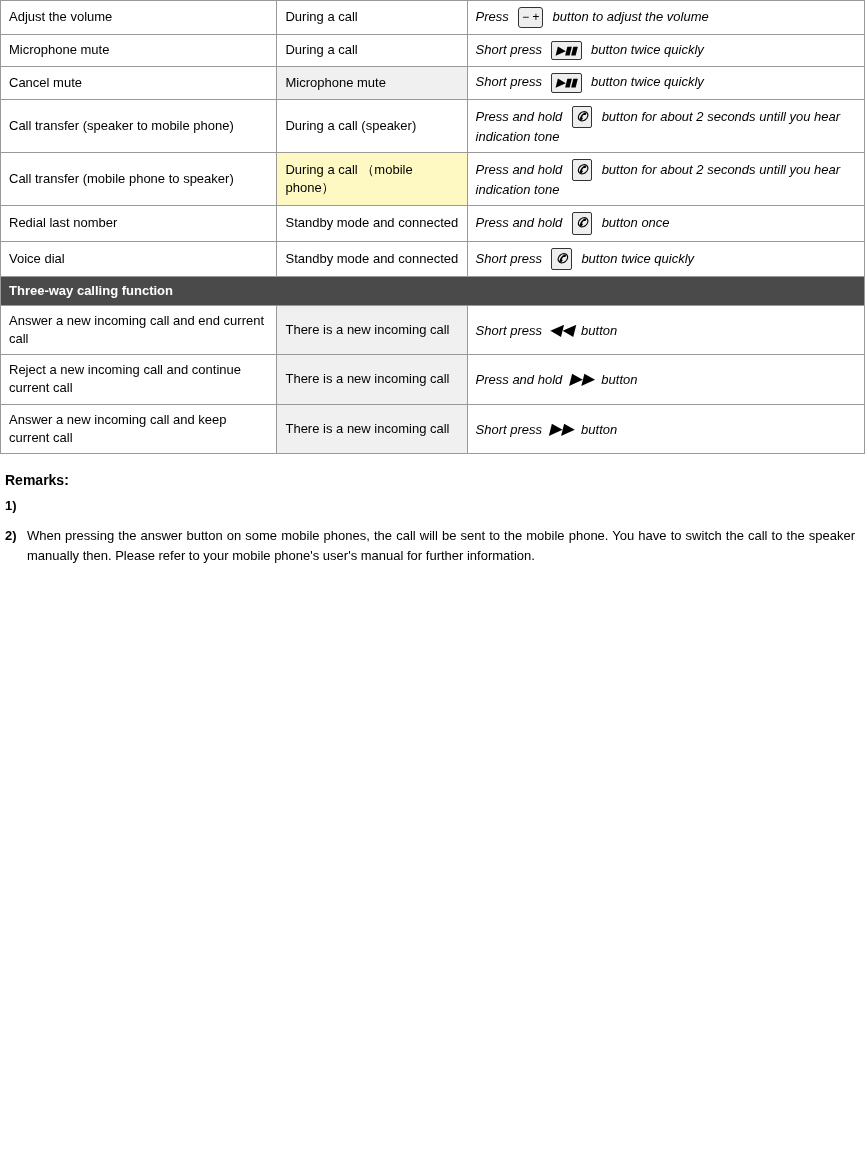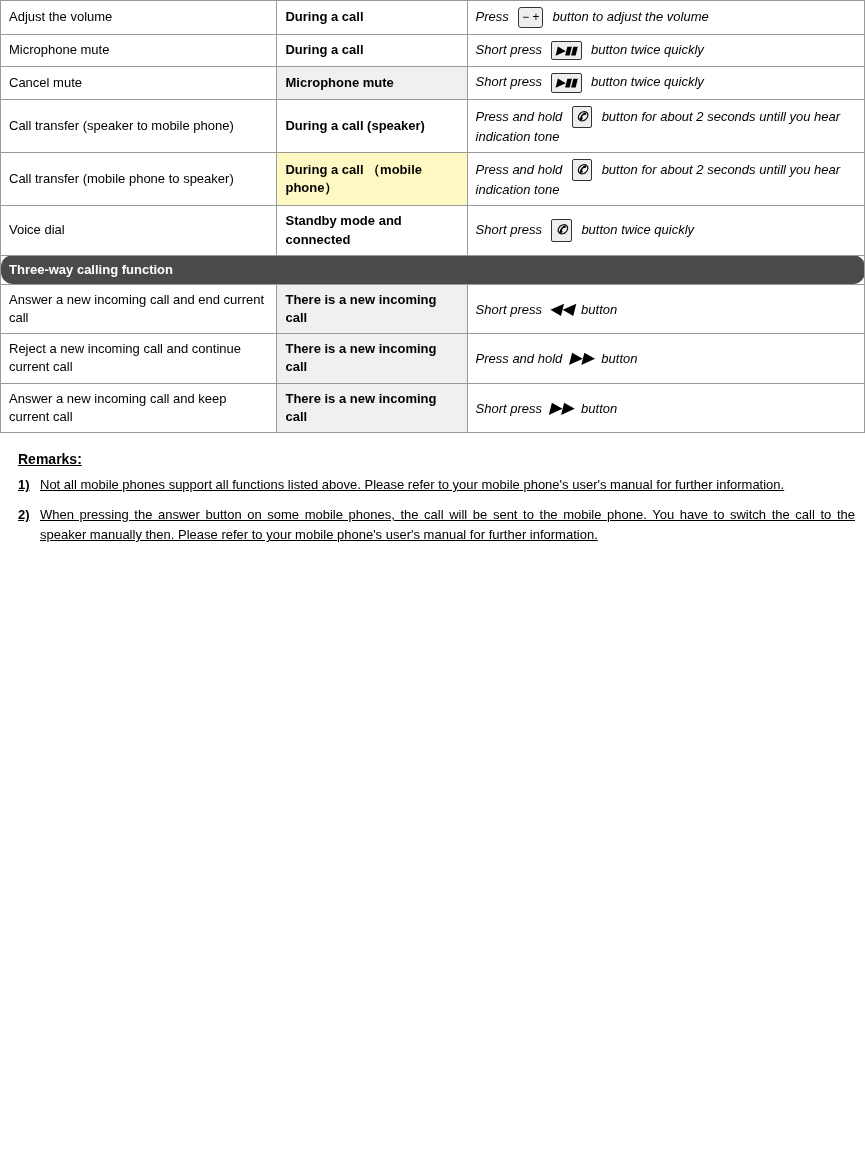--- a/index.html
+++ b/index.html
@@ -18,30 +18,29 @@
     }
 
     td, th {
       border: 1px solid #999;
       padding: 6px 8px;
       vertical-align: middle;
       line-height: 1.4;
     }
 
     .col1 { width: 32%; }
-    .col2 { width: 22%; font-weight: bold; }
+    .col2 { width: 22%; }
     .col3 { width: 46%; font-style: italic; }
 
     .section-header td {
       background-color: #4a4a4a;
       color: #fff;
       font-weight: bold;
       font-size: 13px;
       padding: 5px 8px;
-      border-radius: 12px;
     }
 
     .icon-btn {
       display: inline-flex;
       align-items: center;
       justify-content: center;
       font-size: 11px;
       font-weight: bold;
       border: 1px solid #333;
       padding: 1px 4px;
@@ -55,22 +54,21 @@
       align-items: center;
       border: 1px solid #333;
       border-radius: 3px;
       background: #eee;
       font-size: 12px;
       padding: 1px 3px;
       margin: 0 2px;
     }
 
     .remarks-section {
-      padding: 18px 10px 10px 18px;
-      text-decoration: underline;
+      padding: 18px 10px 10px 5px;
     }
 
     .remarks-title {
       font-weight: bold;
       font-size: 14px;
       margin-bottom: 8px;
     }
 
     .remarks-list {
       list-style: none;
@@ -137,20 +135,27 @@
     </tr>
 
     <tr>
       <td class="col1">Call transfer (mobile phone to speaker)</td>
       <td class="col2 shaded" style="background:#fef9c3;">During a call （mobile phone）</td>
       <td class="col3">
         Press and hold &nbsp;<span class="icon-btn" style="font-size:13px;">✆</span>&nbsp; button for about 2 seconds untill you hear indication tone
       </td>
     </tr>
 
+    <tr>
+      <td class="col1">Redial last nomber</td>
+      <td class="col2">Standby mode and connected</td>
+      <td class="col3">
+        Press and hold &nbsp;<span class="icon-btn" style="font-size:13px;">✆</span>&nbsp; button once
+      </td>
+    </tr>
 
     <tr>
       <td class="col1">Voice dial</td>
       <td class="col2">Standby mode and connected</td>
       <td class="col3">
         Short press &nbsp;<span class="icon-btn" style="font-size:13px;">✆</span>&nbsp; button twice quickly
       </td>
     </tr>
 
     <tr class="section-header">
@@ -183,20 +188,19 @@
 
 
   </tbody>
 </table>
 
 <div class="remarks-section">
   <div class="remarks-title">Remarks:</div>
   <ul class="remarks-list">
     <li>
       <span class="remarks-num">1)</span>
-      <span class="remarks-text">Not all mobile phones support all functions listed above. Please refer to your mobile phone's user's manual for further information.</span>
     </li>
     <li>
       <span class="remarks-num">2)</span>
       <span class="remarks-text">When pressing the answer button on some mobile phones, the call will be sent to the mobile phone. You have to switch the call to the speaker manually then. Please refer to your mobile phone's user's manual for further information.</span>
     </li>
   </ul>
 </div>
 
 </body></html>

